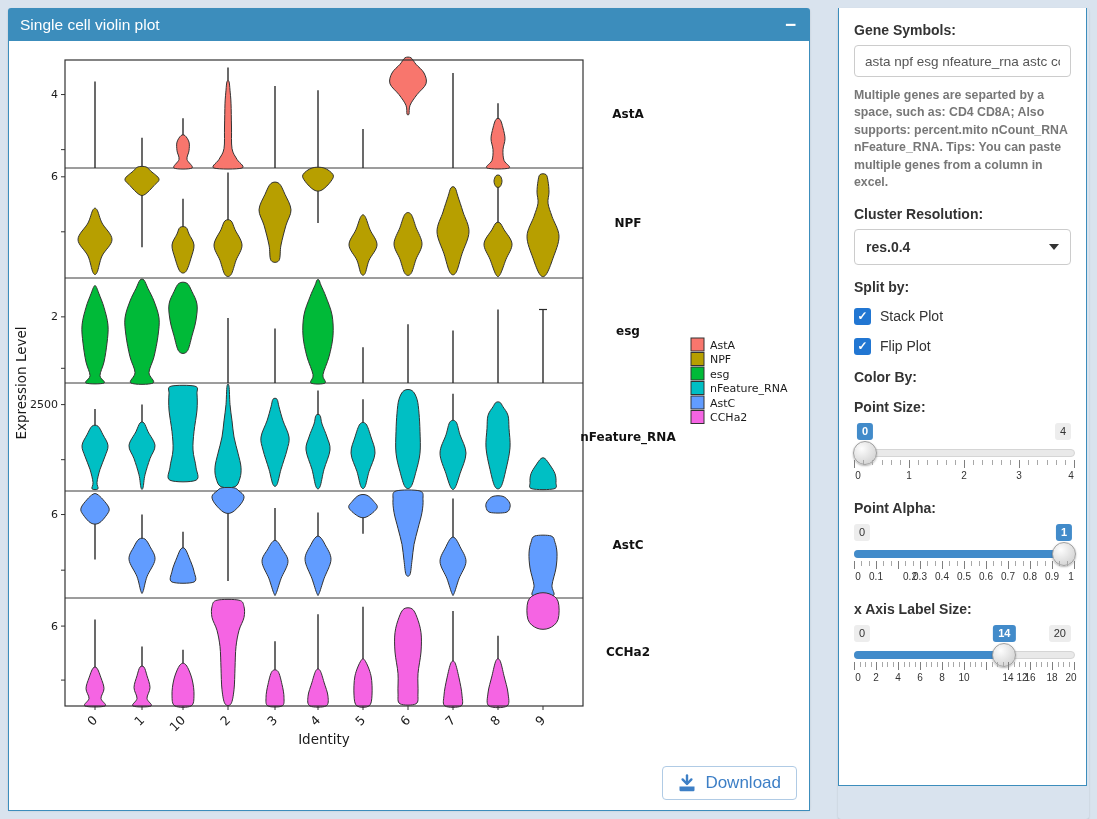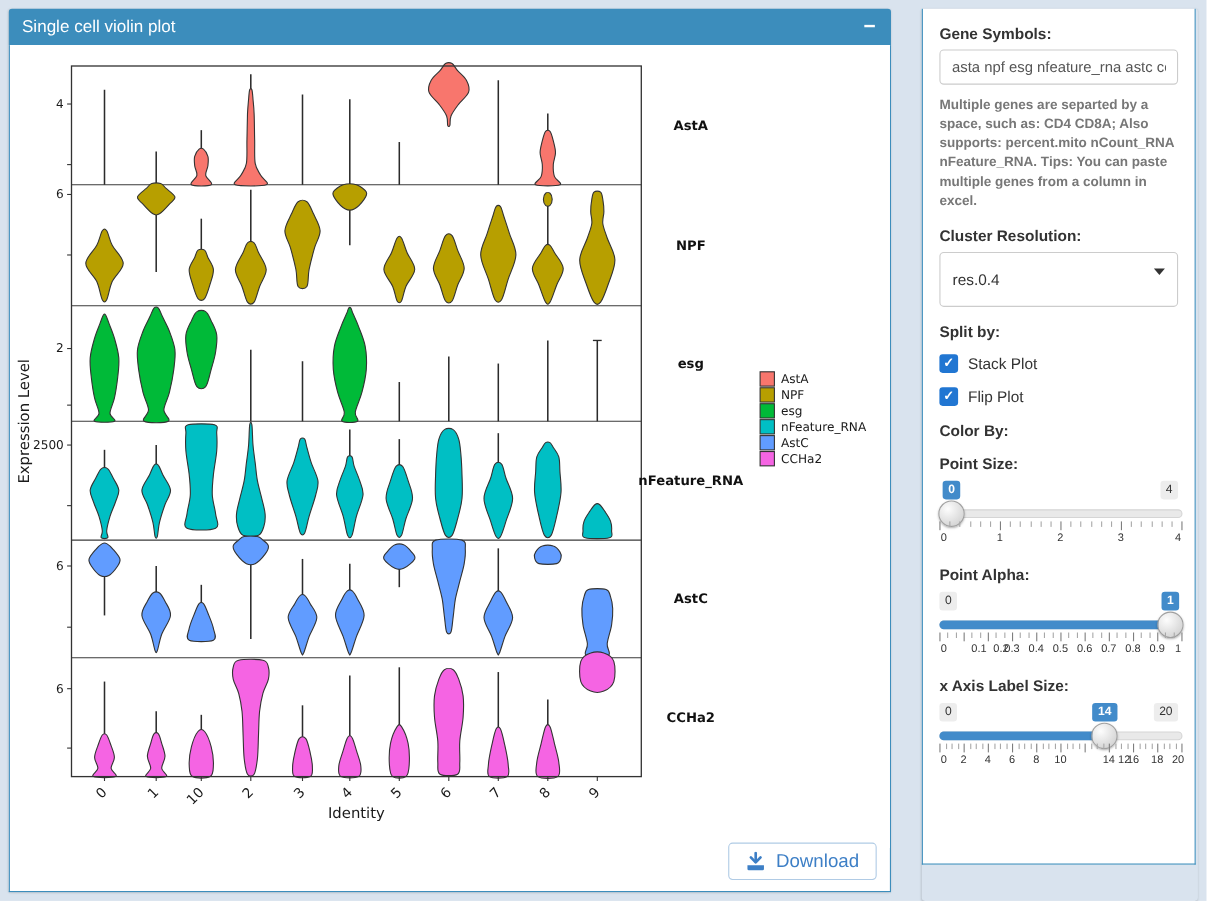--- a/index.html
+++ b/index.html
@@ -11,21 +11,21 @@
   .box-left{left:8px;top:8px;width:802px;height:802px;}
   .box-left .box-body{height:769px;width:800px;}
   .box-right{left:838px;top:8px;width:251px;height:811px;}
   .box-right .box-body{height:778px;width:249px;overflow:hidden;}
   .collapse-btn{background:none;border:none;color:#fff;font-size:19px;font-weight:bold;cursor:pointer;line-height:1;padding:0 2px;}
   .settings-body{padding:10px 15px 0 15px;box-sizing:border-box;font-size:14px;color:#333;}
   .ctl-label{display:block;font-weight:bold;font-size:14px;color:#333;margin:14px 0 7px;}
   .ctl-label.first{margin-top:4px;}
   .txt-input{width:100%;height:32px;box-sizing:border-box;border:1px solid #ccc;border-radius:4px;padding:5px 10px;font-size:13.5px;color:#555;font-family:"Liberation Sans",sans-serif;outline:none;}
   .help{color:#777;font-size:12.3px;font-weight:bold;line-height:1.42;margin:10px 0 2px;}
-  .sel{position:relative;height:50px;box-sizing:border-box;border:1px solid #ccc;border-radius:4px;background:#fff;display:flex;align-items:center;padding:0 27px 0 11px;font-size:14px;color:#333;cursor:pointer;}
+  .sel{position:relative;height:36px;box-sizing:border-box;border:1px solid #ccc;border-radius:4px;background:#fff;display:flex;align-items:center;padding:0 27px 0 11px;font-size:14px;color:#333;cursor:pointer;font-weight:bold;}
   .caret{position:absolute;right:11px;top:14px;width:0;height:0;border-left:5px solid transparent;border-right:5px solid transparent;border-top:6px solid #333;}
   .cb-row{display:flex;align-items:center;gap:9px;margin:13px 0;cursor:pointer;}
   .cb-box{width:17px;height:17px;border-radius:3px;background:#2176d2;color:#fff;font-size:12px;line-height:17px;text-align:center;font-weight:bold;flex:0 0 auto;}
   .cb-label{font-size:14px;color:#333;}
   .irs{position:relative;height:64px;margin-top:2px;}
   .irs-badge{position:absolute;top:1px;font-size:11px;padding:0 5px;border-radius:3px;line-height:17px;white-space:nowrap;}
   .irs-min{left:0;background:#ededed;color:#333;}
   .irs-max{right:0;background:#ededed;color:#333;}
   .irs-val{background:#428bca;color:#fff;transform:translateX(-50%);font-weight:bold;}
   .irs-line{position:absolute;top:27px;left:0;width:221px;height:8px;background:#e9e9e9;border:1px solid #d5d5d5;border-radius:6px;box-sizing:border-box;}
@@ -321,21 +321,21 @@
               <span class="irs-badge irs-val" style="left: 210px;">1</span>
               <div class="irs-line"></div>
               <div class="irs-bar" style="left: 0px; width: 210px;"></div>
               <div class="irs-handle" style="left: 210px;"></div>
               <div class="irs-grid">
                 <span class="irs-tick major" style="left: 0px;"></span>
                 <span class="irs-tick-label" style="left: 4px;">0</span>
                 <span class="irs-tick minor" style="left: 7.33333px;"></span>
                 <span class="irs-tick minor" style="left: 14.6667px;"></span>
                 <span class="irs-tick major" style="left: 22px;"></span>
-                <span class="irs-tick-label" style="left: 22px; padding-left: 28px;">0.1</span>
+                <span class="irs-tick-label" style="left: 22px;">0.1</span>
                 <span class="irs-tick minor" style="left: 29.3333px;"></span>
                 <span class="irs-tick minor" style="left: 36.6667px;"></span>
                 <span class="irs-tick major" style="left: 44px;"></span>
                 <span class="irs-tick-label" style="left: 56px;">0.2</span>
                 <span class="irs-tick minor" style="left: 51.3333px;"></span>
                 <span class="irs-tick minor" style="left: 58.6667px;"></span>
                 <span class="irs-tick major" style="left: 66px;"></span>
                 <span class="irs-tick-label" style="left: 66px;">0.3</span>
                 <span class="irs-tick minor" style="left: 73.3333px;"></span>
                 <span class="irs-tick minor" style="left: 80.6667px;"></span>

